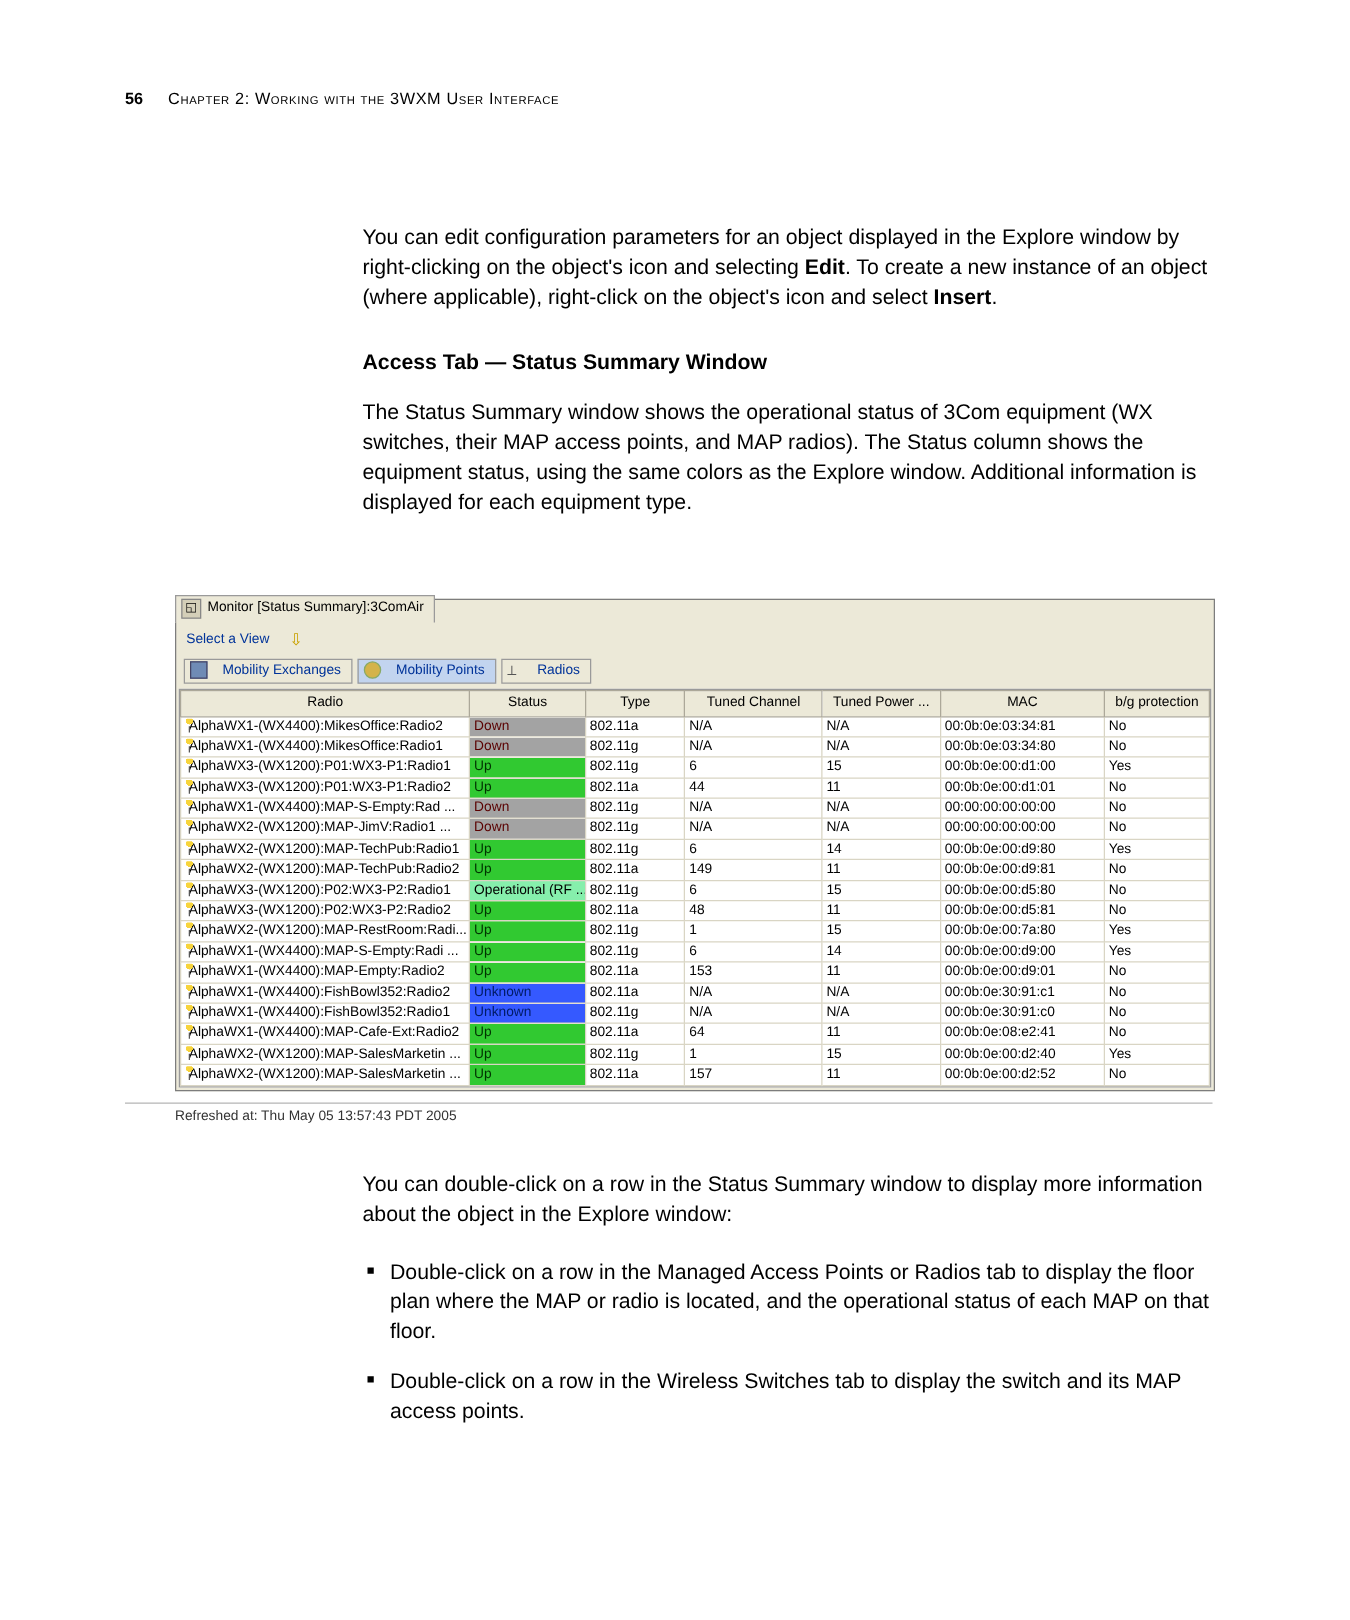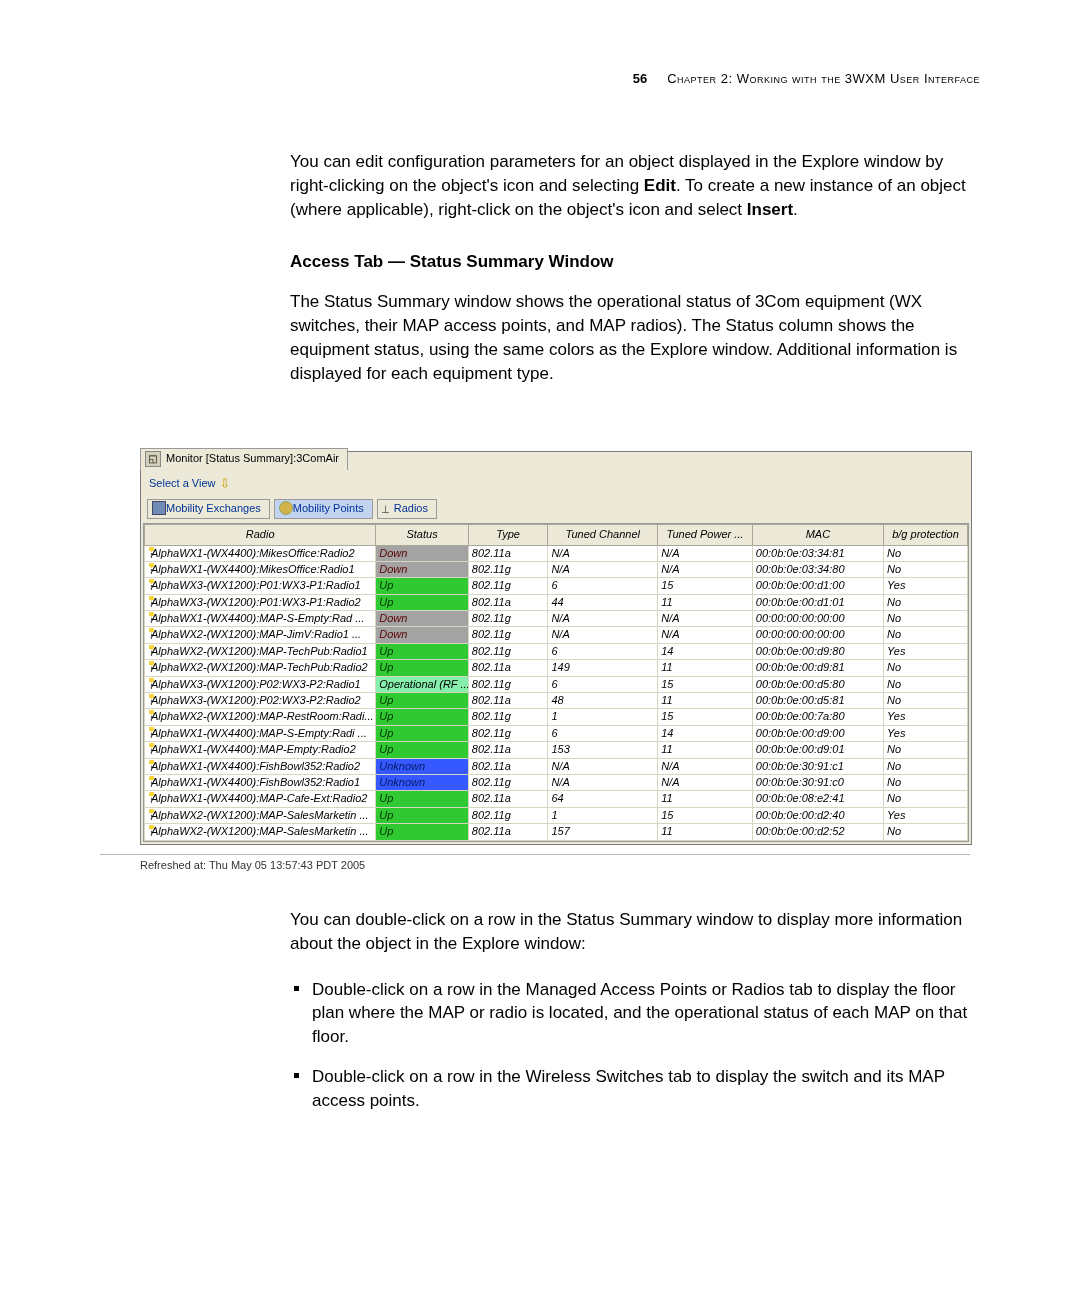--- a/index.html
+++ b/index.html
@@ -12,24 +12,23 @@
   .page {
     width: 1080px;
     margin: 0 auto;
     padding: 70px 100px 60px 100px;
     box-sizing: border-box;
     font-size: 17px;
     line-height: 1.4;
   }
   .running-head {
     font-size: 13px;
-    margin-bottom: 62px;
+    margin-bottom: 90px;
     display: flex;
     gap: 20px;
-    justify-content: flex-end;
   }
   .running-head .pg {
     font-weight: bold;
   }
   .running-head .chap {
     font-variant: small-caps;
     letter-spacing: 0.5px;
   }
   .body-text {
     margin-left: 190px;
@@ -94,36 +93,36 @@
     justify-content: center;
     font-size: 10px;
     background: #d4cfb8;
     border: 1px solid #888;
   }
   .select-row {
     padding: 4px 8px 6px 8px;
     color: #003399;
     display: flex;
     align-items: center;
-    gap: 4px;
+    gap: 16px;
   }
   .select-row .arrow {
     color: #c9a200;
     font-size: 13px;
   }
   .toolbar-row {
     display: flex;
     align-items: center;
     gap: 4px;
     padding: 0 6px 4px 6px;
   }
   .tab-btn {
     display: inline-flex;
     align-items: center;
-    gap: 0;
+    gap: 12px;
     border: 1px solid #9a9a9a;
     background: #ece9d8;
     padding: 1px 8px 2px 4px;
     color: #003399;
     cursor: pointer;
   }
   .tab-btn.active {
     background: #c2d4ef;
   }
   .tab-btn .t-icon {
@@ -140,21 +139,20 @@
   .tab-btn .t-icon.ant {
     background: none;
     border: none;
     font-size: 11px;
     color: #555;
   }
   .table-wrap {
     background: #fff;
     border: 1px solid #9a9a9a;
     margin: 0 2px 2px 2px;
-    font-style: italic;
   }
   table {
     border-collapse: collapse;
     width: 100%;
     table-layout: fixed;
   }
   th {
     background: #ece9d8;
     border: 1px solid #aca899;
     font-weight: normal;

